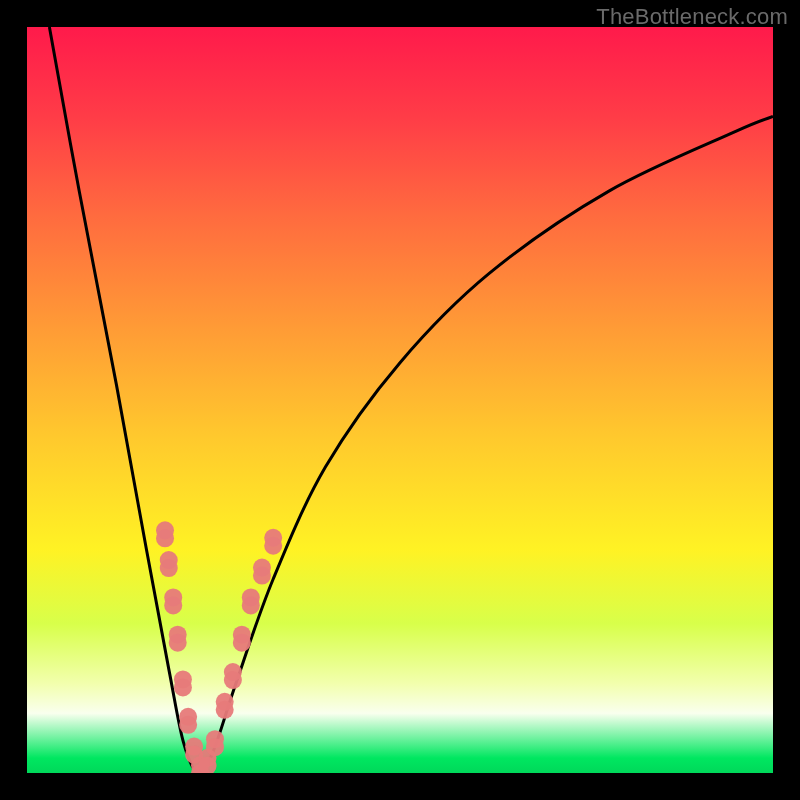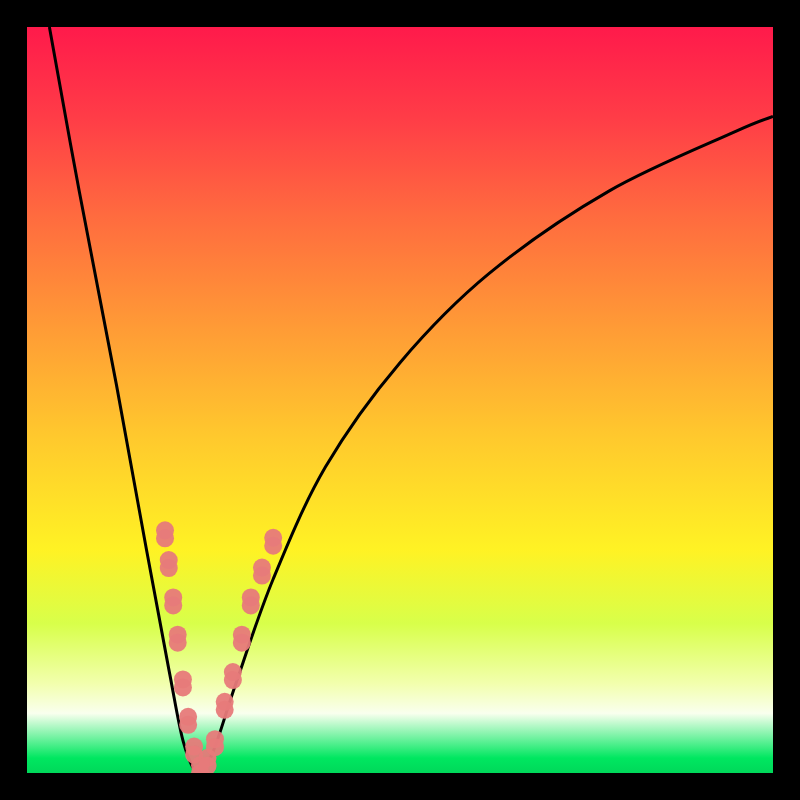--- a/index.html
+++ b/index.html
@@ -120,13 +120,14 @@
             <circle cx="234.99" cy="540.5799999999999" r="9" fill="#e77a7a" stroke="#d85c5c" stroke-width="0" opacity="0.95"></circle>
             <circle cx="234.99" cy="548.5799999999999" r="9" fill="#e77a7a" stroke="#d85c5c" stroke-width="0" opacity="0.95"></circle>
           </g>
           <g>
             <circle cx="246.18" cy="510.74" r="9" fill="#e77a7a" stroke="#d85c5c" stroke-width="0" opacity="0.95"></circle>
             <circle cx="246.18" cy="518.74" r="9" fill="#e77a7a" stroke="#d85c5c" stroke-width="0" opacity="0.95"></circle>
           </g>
         </g>
     </svg>
   </div>
+  <div class="watermark">TheBottleneck.com</div>
 </div>
 
 </body></html>

